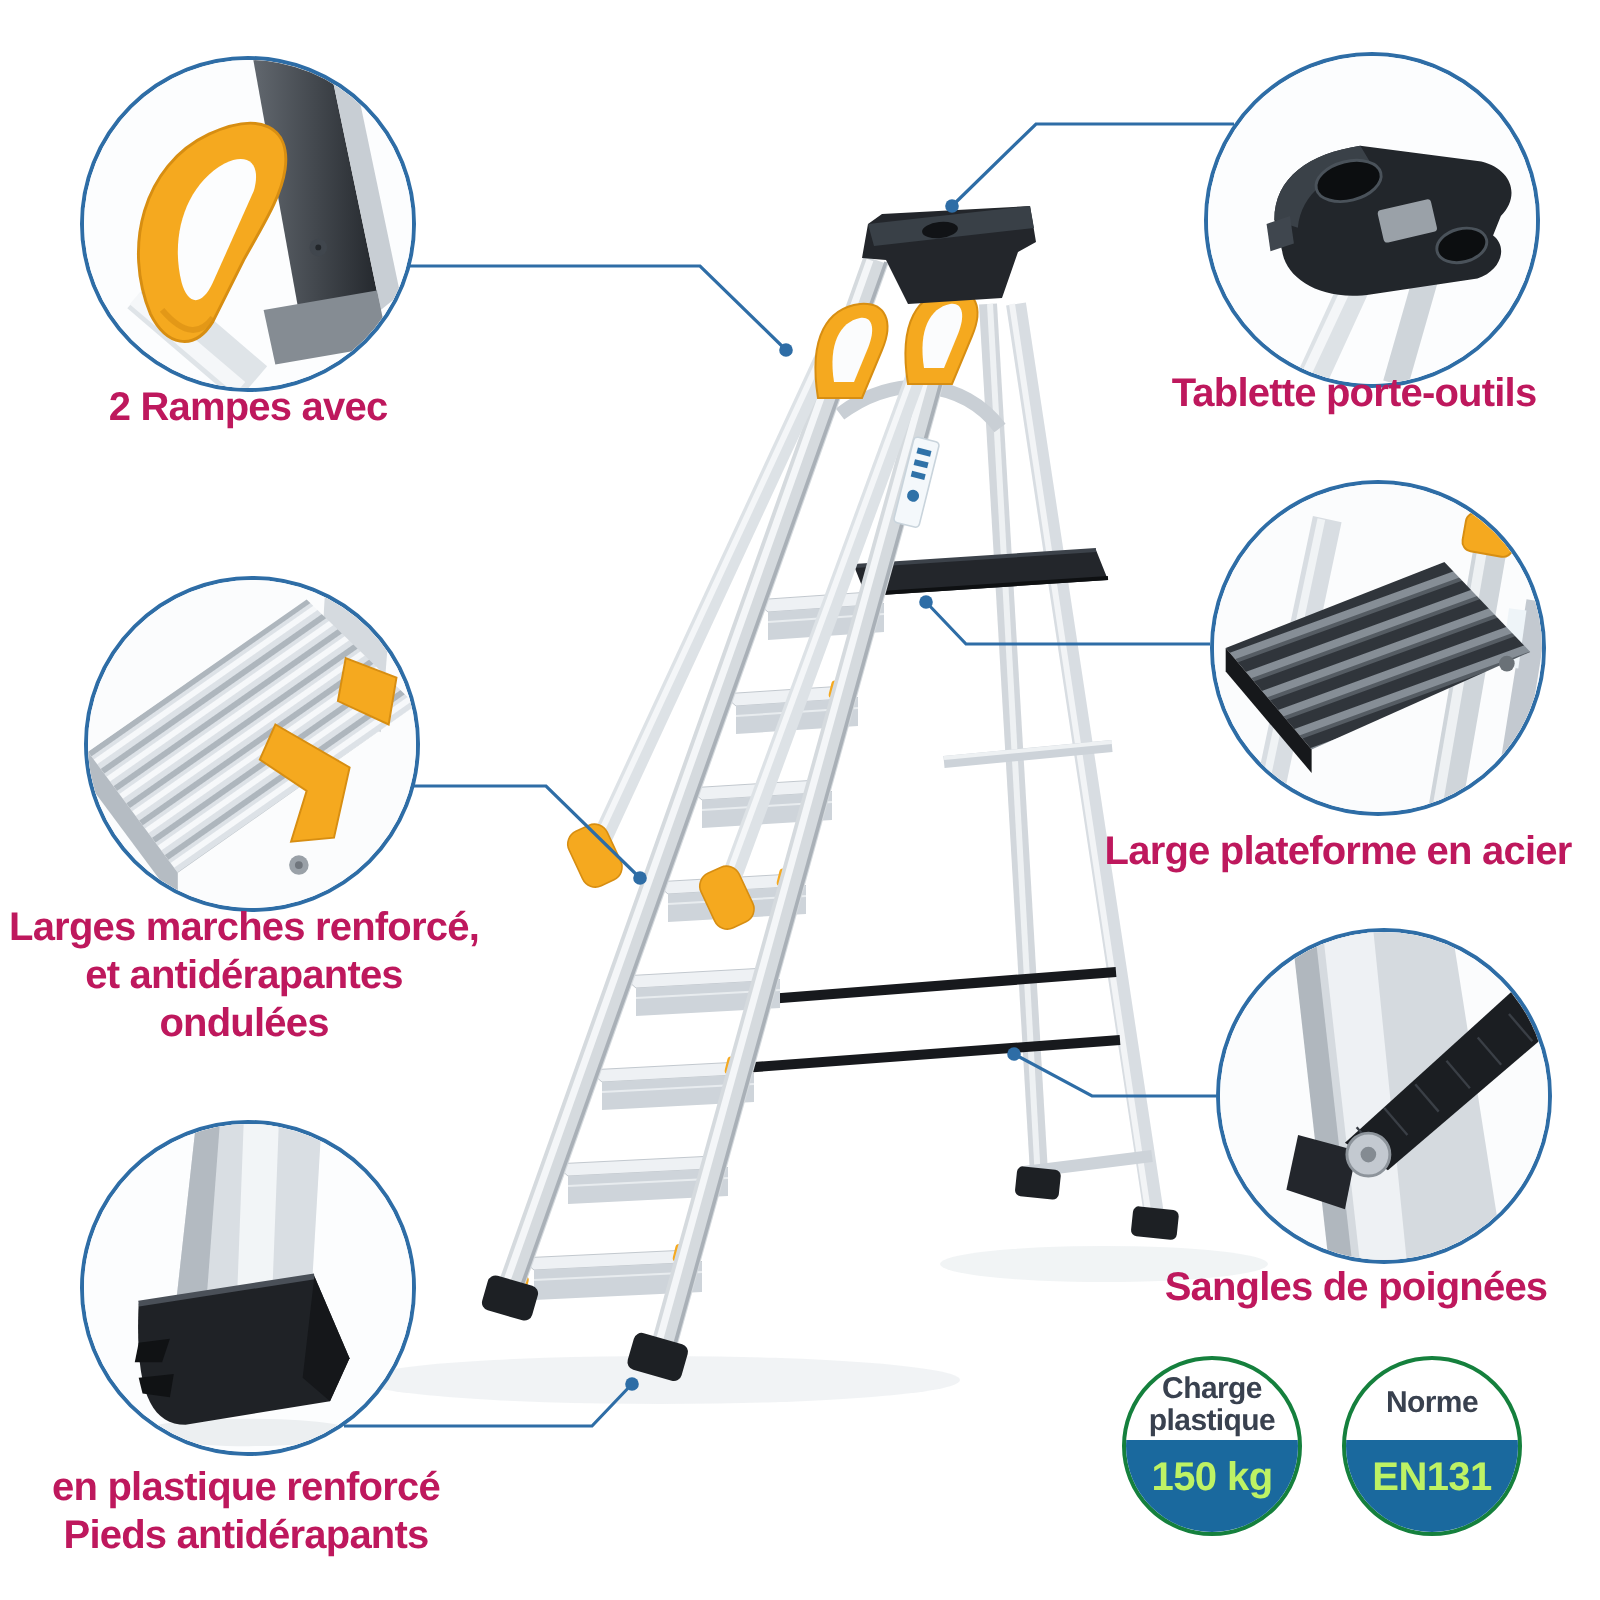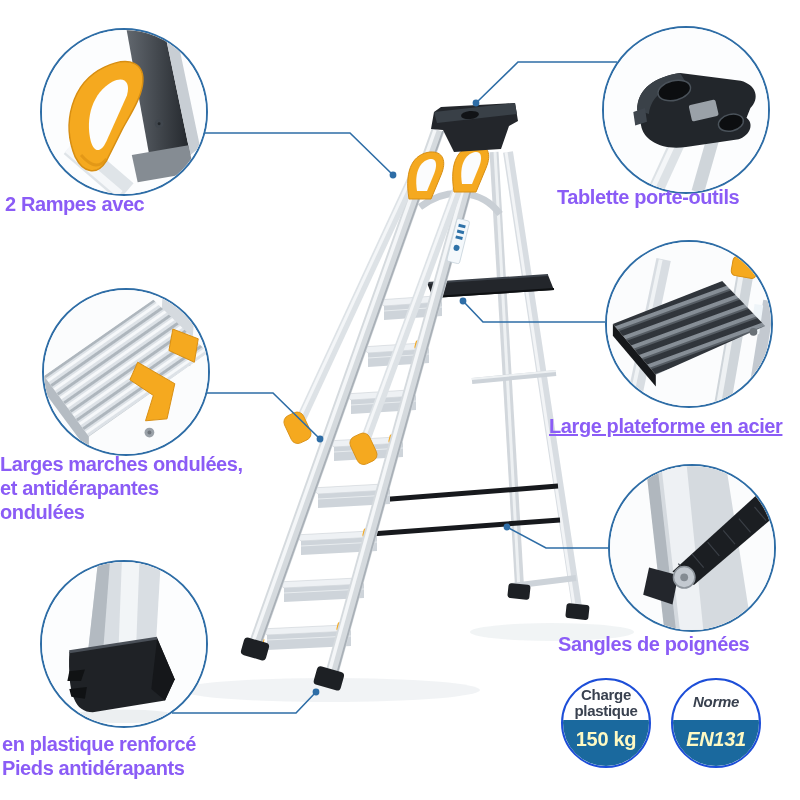--- a/index.html
+++ b/index.html
@@ -10,36 +10,36 @@
   #ladder-svg,#connector-svg{position:absolute;left:0;top:0;width:800px;height:800px;}
   #ladder-svg{z-index:1;}
   #connector-svg{z-index:2;}
   .photo-circle{
     position:absolute;width:168px;height:168px;border-radius:50%;
     border:2px solid #2e6da6;background:#fcfdfe;overflow:hidden;
     box-sizing:border-box;z-index:3;
   }
   .photo-circle svg{display:block;width:100%;height:100%;}
   .callout-label{
-    position:absolute;z-index:4;text-align:left;color:#8b5cf6;
+    position:absolute;z-index:4;text-align:center;color:#be185d;
     font-size:20px;font-weight:700;line-height:24px;letter-spacing:-0.4px;
   }
   .badge{
     position:absolute;width:90px;height:90px;border-radius:50%;
-    border:2px solid #1d4ed8;background:#ffffff;overflow:hidden;
+    border:2px solid #15803d;background:#ffffff;overflow:hidden;
     box-sizing:border-box;z-index:3;
   }
   .badge-top{
     position:absolute;top:7px;left:0;right:0;text-align:center;
     color:#39414f;font-size:15px;font-weight:700;line-height:16px;letter-spacing:-0.3px;
   }
   .badge-top.single{top:14px;}
   .badge-bottom{
     position:absolute;left:0;right:0;top:47%;bottom:0;background:#1a699e;
-    color:#fef9c3;text-align:center;
+    color:#bef264;text-align:center;
   }
   .badge-value{display:block;margin-top:8px;font-size:20px;font-weight:700;letter-spacing:-0.3px;}
 </style>
 </head>
 <body>
 
 <div id="canvas">
 
   <svg id="ladder-svg" viewBox="0 0 800 800">
 
@@ -291,53 +291,53 @@
       <circle cx="76" cy="114" r="11" fill="#c3c9d0" stroke="#8d949b" stroke-width="1.5"></circle>
       <circle cx="76" cy="114" r="4" fill="#848b92"></circle>
     </svg>
   </div>
 
   <div class="callout-label" style="left:5px;top:192px;width:238px;">
     <div>2  Rampes avec</div>
   </div>
 
   <div class="callout-label" style="left:0px;top:452px;width:244px;">
-    <div>Larges marches ondulées,</div>
+    <div>Larges marches renforcé,</div>
     <div>et antidérapantes</div>
     <div>ondulées</div>
   </div>
 
   <div class="callout-label" style="left:2px;top:732px;width:242px;">
     <div>en plastique renforcé</div>
     <div>Pieds antidérapants</div>
   </div>
 
   <div class="callout-label" style="left:557px;top:185px;width:240px;">
     <div>Tablette porte-outils</div>
   </div>
 
-  <div class="callout-label" style="left:549px;top:414px;width:240px;text-decoration:underline;">
+  <div class="callout-label" style="left:549px;top:414px;width:240px;">
     <div>Large plateforme en acier</div>
   </div>
 
   <div class="callout-label" style="left:558px;top:632px;width:240px;">
     <div>Sangles de poignées</div>
   </div>
 
   <div class="badge" style="left:561px;top:678px;">
     <div class="badge-top">
       <div>Charge</div>
       <div>plastique</div>
     </div>
     <div class="badge-bottom">
       <span class="badge-value">150 kg</span>
     </div>
   </div>
 
-  <div class="badge" style="left:671px;top:678px;font-style:italic;">
+  <div class="badge" style="left:671px;top:678px;">
     <div class="badge-top single">
       <div>Norme</div>
     </div>
     <div class="badge-bottom">
       <span class="badge-value">EN131</span>
     </div>
   </div>
 
 </div>
 

